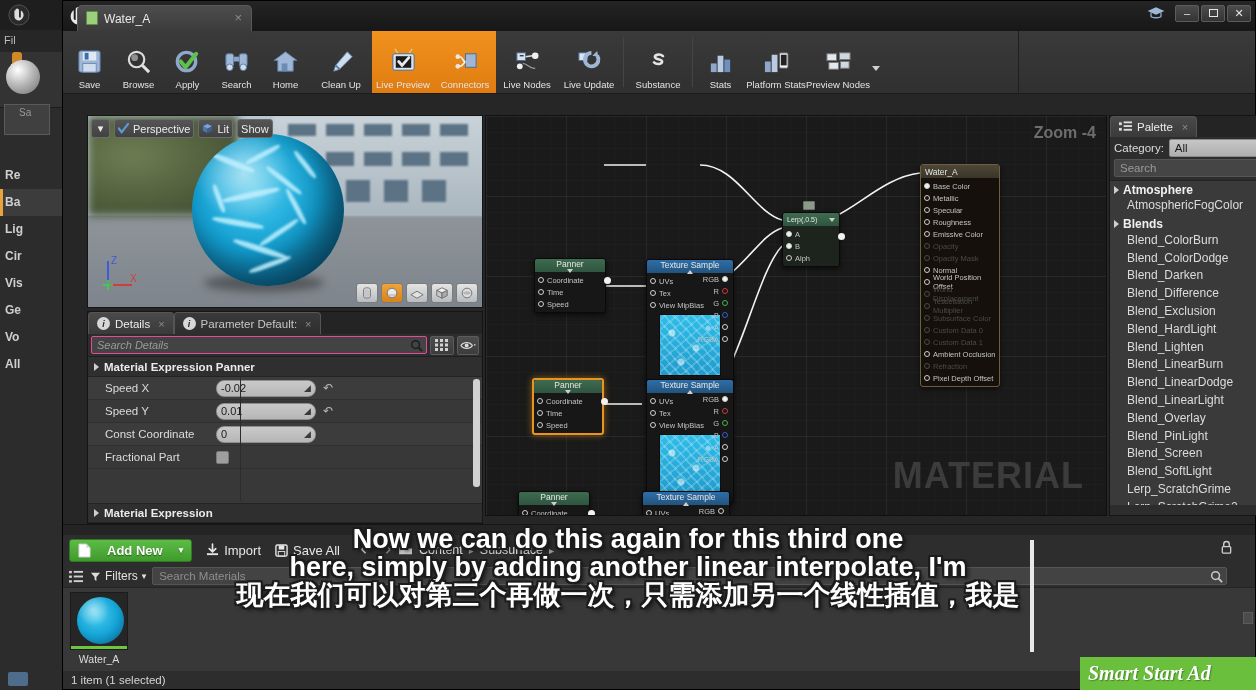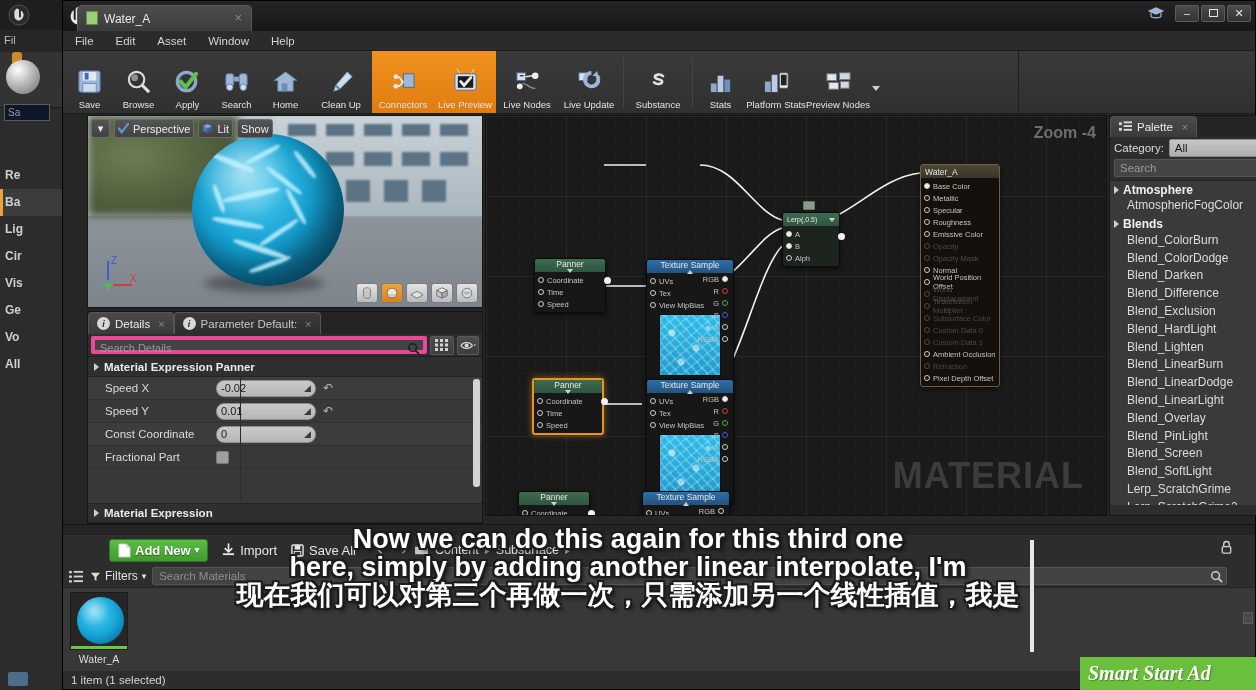--- a/index.html
+++ b/index.html
@@ -14,22 +14,22 @@
   #bgwin{ position:absolute; left:0; top:0; width:62px; height:690px; background:#2c2c2c; overflow:hidden; }
   #bgwin .bg-top{ height:30px; background:#1e1e1e; }
   #bgwin .bg-menu{ height:22px; background:#262626; color:#bdbdbd; font-size:11px; padding:4px 4px; }
   #bgwin .bg-tool{ height:56px; background:#333; border-bottom:1px solid #1c1c1c; }
   #bgwin .bg-side{ padding-top:4px; }
   #bgwin .bg-side div{ height:27px; line-height:27px; padding-left:5px; font-size:12px; font-weight:bold; color:#cfcfcf; }
   #bgwin .bg-side div.sel{ background:#3c3c3c; border-left:3px solid #e8a33d; padding-left:2px;}
   #bgwin .orb{ position:absolute; left:6px; top:60px; width:34px; height:34px; border-radius:50%;
       background:radial-gradient(circle at 35% 30%, #fff, #b9b9b9 45%, #6d6d6d); }
   #bgwin .orbstem{ position:absolute; left:12px; top:52px; width:10px; height:14px; background:#d08a2a; border-radius:3px;}
-  #bgwin .srch{ position:absolute; left:4px; top:104px; width:46px; height:17px; background:#0f172a; border:1px solid #5a5a5a;
-      color:#9a9a9a; font-size:10px; line-height:15px; padding-left:3px; }
+  #bgwin .srch{ position:absolute; left:4px; top:104px; width:46px; height:31px; background:#404040; border:1px solid #5a5a5a;
+      color:#9a9a9a; font-size:10px; line-height:15px; padding-left:14px; }
   #bgwin .ficon{ position:absolute; left:8px; top:4px; width:22px; height:22px; }
   #bgwin .bot{ position:absolute; left:8px; bottom:4px; width:20px; height:14px; background:#4e6d8d; border-radius:2px;}
 
   
   #win{ position:absolute; left:62px; top:0; width:1194px; height:690px; background:#262626;
         border:1px solid #000; }
 
   
   #titlebar{ position:relative; height:30px; background:linear-gradient(#242424,#171717); }
   #ue-logo{ position:absolute; left:4px; top:2px; width:26px; height:26px; }
@@ -101,22 +101,22 @@
       border:1px solid #151515; }
   #dtabs{ height:22px; background:#242424; display:flex; align-items:flex-end; }
   .dtab{ height:22px; display:flex; align-items:center; gap:5px; padding:0 8px;
       background:linear-gradient(#4a4a4a,#3a3a3a); border:1px solid #555; border-bottom:none;
       border-radius:4px 4px 0 0; font-size:11.5px; color:#ececec; cursor:pointer; }
   .dtab.inactive{ background:linear-gradient(#3a3a3a,#2e2e2e); color:#c6c6c6; }
   .dtab .x{ color:#8c8c8c; font-size:11px; margin-left:3px; }
   .info-ico{ width:13px; height:13px; border-radius:50%; background:#d8d8d8; color:#2a2a2a;
       font-size:9px; font-weight:bold; display:flex; align-items:center; justify-content:center; font-style:italic;}
   #dsearchrow{ height:22px; display:flex; align-items:center; background:#2d2d2d; padding:2px 3px; gap:3px;}
-  #dsearch{ flex:1; height:18px; background:#434343; border:4px solid #ec4899; border-radius:2px;
-      color:#9b9b9b; font-size:11px; padding:0 24px 0 5px; line-height:17px; position:relative;}
+  #dsearch{ flex:1; height:18px; background:#434343; border:1px solid #ec4899; border-radius:2px;
+      color:#9b9b9b; font-size:11px; padding:0 24px 0 5px; line-height:17px; position:relative;font-style:italic;}
   .mglass{ position:absolute; right:3px; top:2px; }
   .dbtn{ width:24px; height:19px; background:linear-gradient(#4d4d4d,#3c3c3c); border:1px solid #5b5b5b;
       border-radius:2px; display:flex; align-items:center; justify-content:center; cursor:pointer;}
   #dcontent{ position:relative; height:167px; background:#383838; border-top:1px solid #202020;}
   .dsec{ height:20px; background:#2f2f2f; display:flex; align-items:center; gap:5px; padding-left:6px;
       font-size:11.5px; font-weight:bold; color:#eaeaea; border-bottom:1px solid #242424;}
   .tri{ width:0;height:0;border-left:5px solid #cfcfcf;border-top:4px solid transparent;border-bottom:4px solid transparent;}
   .tri.down{ border:none; width:0;height:0;border-top:5px solid #cfcfcf;border-left:4px solid transparent;border-right:4px solid transparent;}
   .drow{ height:23px; display:flex; align-items:center; background:#383838; border-bottom:1px solid #303030; }
   .drow:nth-child(odd){ background:#3c3c3c; }
@@ -195,22 +195,22 @@
   #plist{ position:relative; height:325px; background:#3a3a3a; border-top:1px solid #222; overflow:hidden;}
   .pgroup{ height:17px; display:flex; align-items:center; gap:4px; padding-left:4px;
      font-size:12px; font-weight:bold; color:#f0f0f0; }
   .pitem{ height:17.8px; padding-left:17px; font-size:12px; color:#dcdcdc; cursor:pointer; }
 
   
   #cb{ position:absolute; left:0; top:523px; right:0; bottom:0; background:#2d2d2d; border-top:1px solid #161616;}
   #cbtabstrip{ height:10px; background:#242424; }
   #cbtoolbar{ height:30px; display:flex; align-items:center; padding-left:6px; gap:14px; position:relative;}
   #addnew{ height:23px; background:linear-gradient(#5dbb46,#3f9c2c); border:1px solid #2f7a20; border-radius:3px;
-     display:flex; align-items:center; gap:4px; padding:0 8px; font-size:13px; font-weight:bold; color:#fff;
-     text-shadow:0 1px 1px rgba(0,0,0,.45); cursor:pointer;margin-left:40px;}
+     display:flex; align-items:center; gap:16px; padding:0 8px; font-size:13px; font-weight:bold; color:#fff;
+     text-shadow:0 1px 1px rgba(0,0,0,.45); cursor:pointer;}
   .cbt{ display:flex; align-items:center; gap:5px; font-size:13px; color:#e6e6e6; cursor:pointer; }
   #crumbs{ display:flex; align-items:center; gap:6px; font-size:12.5px; color:#e0e0e0; margin-left:6px;}
   .crumb-sep{ color:#9a9a9a; font-size:10px; }
   #lock{ position:absolute; right:22px; top:5px; }
   #cbfilter{ height:22px; display:flex; align-items:center; gap:6px; padding-left:6px; }
   #filters{ display:flex; align-items:center; gap:4px; font-size:12px; color:#e3e3e3; cursor:pointer;}
   #cbsearch{ flex:1; height:18px; margin-right:28px; background:#434343; border:1px solid #555;
      border-radius:2px; color:#8f8f8f; font-size:11.5px; padding:0 20px 0 6px; line-height:17px; position:relative;}
   #cbgrid{ position:absolute; left:0; top:62px; right:0; bottom:18px; background:#383838; border-top:1px solid #242424;}
   #assetcard{ position:absolute; left:7px; top:4px; width:58px; height:83px; }
@@ -289,27 +289,20 @@
         <path d="M6 11.5V16c0 2.2 12 2.2 12 0v-4.5" fill="none" stroke="#8fa9c9" stroke-width="1.6"></path>
       </svg>
       <div class="winbtn">–</div>
       <div class="winbtn">
         <span style="display:inline-block;width:9px;height:8px;border:1.5px solid #e5e5e5"></span>
       </div>
       <div class="winbtn">✕</div>
     </div>
   </div>
 
-  <div id="menubar">
-    <span>File</span>
-    <span>Edit</span>
-    <span>Asset</span>
-    <span>Window</span>
-    <span>Help</span>
-  </div>
 
   <div id="toolbar">
     <div class="tbtn">
       <span class="ic">
         <svg viewBox="0 0 28 28" width="27" height="27">
             <rect x="3" y="3" width="22" height="22" rx="2" fill="#9fb6d4" stroke="#5c7ea8"></rect>
             <rect x="7" y="4" width="14" height="9" fill="#dfe8f3"></rect>
             <rect x="9" y="5" width="4" height="7" fill="#3c6fa8"></rect>
             <rect x="7" y="16" width="14" height="9" fill="#cfdced" stroke="#6b8cb4"></rect>
           </svg>
@@ -361,39 +354,39 @@
         <svg viewBox="0 0 28 28" width="27" height="27">
             <path d="M20 4 L25 9 L12 22 L6 24 L8 18 Z" fill="#cfdced" stroke="#6b8cb4"></path>
             <path d="M8 18 L12 22" stroke="#5c7ea8" stroke-width="2"></path>
           </svg>
       </span>
       <span class="lb">Clean Up</span>
     </div>
     <div class="tbtn wide on">
       <span class="ic">
         <svg viewBox="0 0 28 28" width="27" height="27">
+            <rect x="3" y="6" width="22" height="17" rx="2" fill="#d9e3f0" stroke="#4a6d96"></rect>
+            <rect x="6" y="8.5" width="16" height="12" fill="#1b1b1b"></rect>
+            <path d="M9 14 l3.5 4 l7 -8" fill="none" stroke="#eaeaea" stroke-width="3" stroke-linecap="round"></path>
+            <path d="M8 5 L5 1 M20 5 L23 1" stroke="#e8c87a" stroke-width="1.4"></path>
+          </svg>
+      </span>
+      <span class="lb">Live Preview</span>
+    </div>
+    <div class="tbtn wide on">
+      <span class="ic">
+        <svg viewBox="0 0 28 28" width="27" height="27">
             <rect x="14" y="6" width="11" height="14" fill="#9fb6d4" stroke="#4a6d96"></rect>
             <circle cx="6" cy="9" r="2.4" fill="#e9e9e9"></circle>
             <circle cx="6" cy="19" r="2.4" fill="#e9e9e9"></circle>
             <path d="M8 9 C12 9 10 14 14 14" fill="none" stroke="#f6f6f6" stroke-width="1.6"></path>
             <path d="M8 19 C12 19 11 15 14 15" fill="none" stroke="#f6f6f6" stroke-width="1.6"></path>
           </svg>
       </span>
       <span class="lb">Connectors</span>
-    </div>
-    <div class="tbtn wide on">
-      <span class="ic">
-        <svg viewBox="0 0 28 28" width="27" height="27">
-            <rect x="3" y="6" width="22" height="17" rx="2" fill="#d9e3f0" stroke="#4a6d96"></rect>
-            <rect x="6" y="8.5" width="16" height="12" fill="#1b1b1b"></rect>
-            <path d="M9 14 l3.5 4 l7 -8" fill="none" stroke="#eaeaea" stroke-width="3" stroke-linecap="round"></path>
-            <path d="M8 5 L5 1 M20 5 L23 1" stroke="#e8c87a" stroke-width="1.4"></path>
-          </svg>
-      </span>
-      <span class="lb">Live Preview</span>
     </div>
     <div class="tbtn wide">
       <span class="ic">
         <svg viewBox="0 0 28 28" width="27" height="27">
             <rect x="3" y="5" width="9" height="8" fill="#d9e3f0" stroke="#4a6d96"></rect>
             <path d="M6 8 l4 0" stroke="#333" stroke-width="1.4"></path>
             <circle cx="22" cy="8" r="3.4" fill="#f0f0f0"></circle>
             <circle cx="6" cy="19" r="3" fill="#f0f0f0"></circle>
             <path d="M12 9 L19 8" stroke="#ddd" stroke-width="1.6"></path>
             <path d="M9 16 C14 16 16 22 22 21" fill="none" stroke="#999" stroke-width="1.4"></path>

